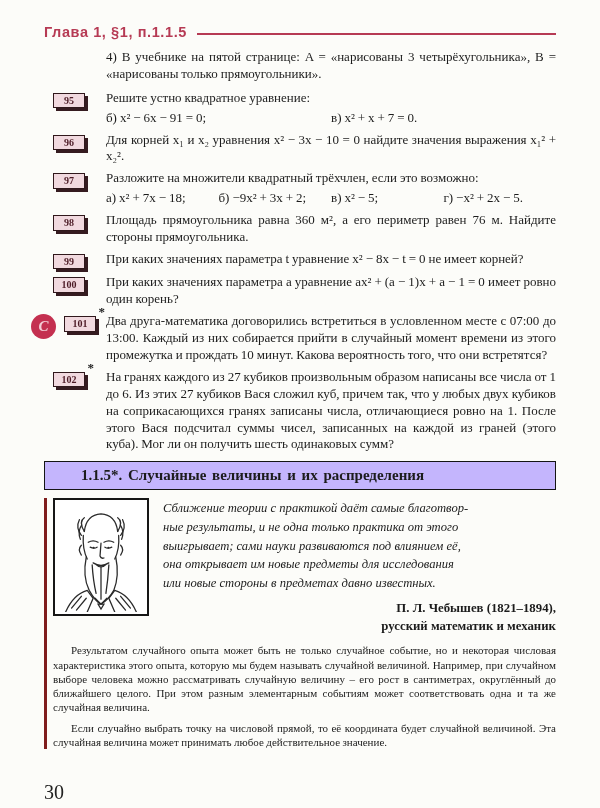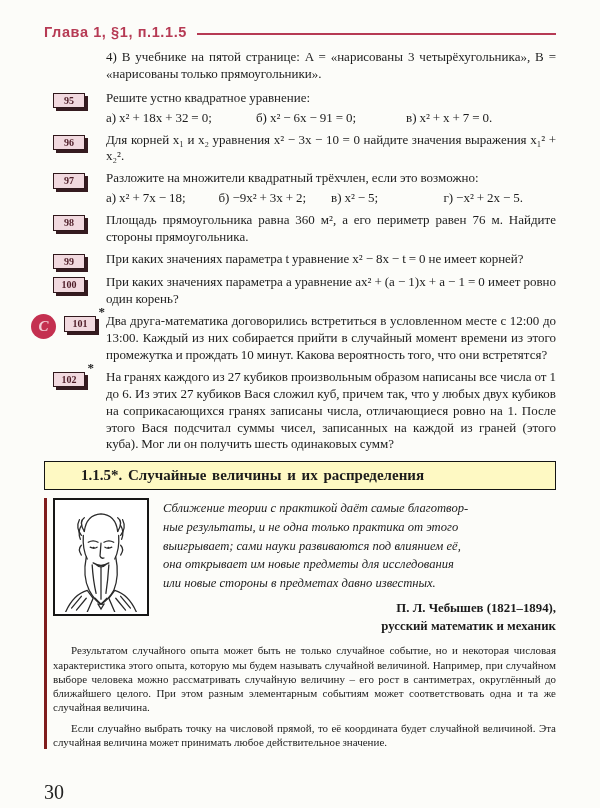--- a/index.html
+++ b/index.html
@@ -38,21 +38,21 @@
     display:flex;align-items:center;justify-content:center;
     font-family:"Liberation Serif", serif;
   }
   .ptext{flex:1;font-size:13px;line-height:1.3;text-align:justify;word-spacing:-.3px;}
   .ptext p{margin:0;}
   .parts{display:flex;margin-top:3px;}
   .parts span{flex:1;white-space:nowrap;}
 
   
   .sechead{
-    margin:8px 0 8px 0;border:1.6px solid #151515;background:#fef9c3;
+    margin:8px 0 8px 0;border:1.6px solid #151515;background:#c4b5fd;
     padding:5px 8px 5px 36px;font-weight:700;font-size:15px;word-spacing:2px;
   }
 
   
   .redline{border-left:3px solid #7f1d1d;padding-left:6px;}
   .featured{display:flex;gap:14px;margin-bottom:7px;}
   .portrait{
     width:92px;height:114px;border:2px solid #161616;background:#fff;flex:none;
     display:flex;align-items:center;justify-content:center;
   }
@@ -79,21 +79,20 @@
 
   <div class="prob">
     <div class="numcol">
       <span class="numwrap">
         <span class="numbox">95</span>
       </span>
     </div>
     <div class="ptext">
       <p>Решите устно квадратное уравнение:</p>
       <div class="parts">
-        <span>а) x² + 18x + 32 = 0;</span>
         <span>б) x² − 6x − 91 = 0;</span>
         <span>в) x² + x + 7 = 0.</span>
       </div>
     </div>
   </div>
 
   <div class="prob">
     <div class="numcol">
       <span class="numwrap">
         <span class="numbox">96</span>
@@ -156,21 +155,21 @@
 
   <div class="prob">
     <div class="numcol">
       <span class="cbadge">C</span>
       <span class="numwrap shift">
         <span class="numbox">101</span>
         <span class="pstar">*</span>
       </span>
     </div>
     <div class="ptext">
-      <p>Два друга-математика договорились встретиться в условленном месте с 12:00 до 13:00. Каждый из них собирается прийти в случайный момент времени из этого промежутка и прождать 10 минут. Какова вероятность того, что они встретятся?</p>
+      <p>Два друга-математика договорились встретиться в условленном месте с 07:00 до 13:00. Каждый из них собирается прийти в случайный момент времени из этого промежутка и прождать 10 минут. Какова вероятность того, что они встретятся?</p>
     </div>
   </div>
 
   <div class="prob">
     <div class="numcol">
       <span class="numwrap">
         <span class="numbox">102</span>
         <span class="pstar">*</span>
       </span>
     </div>

